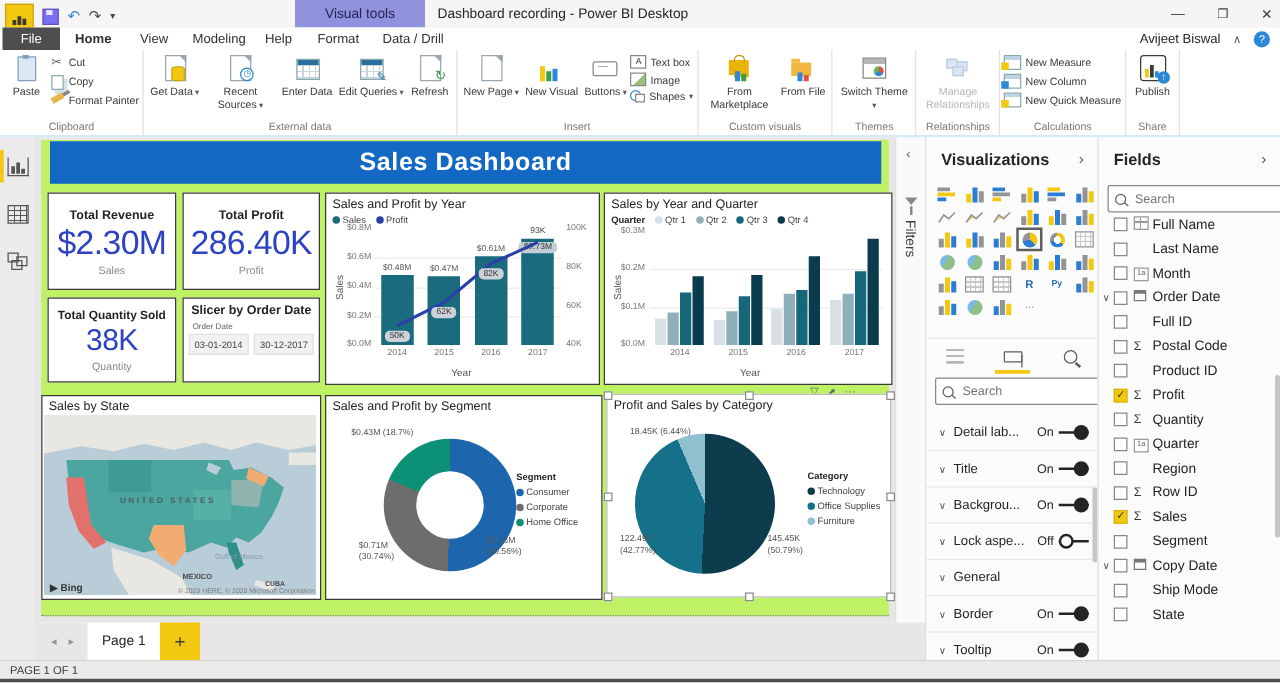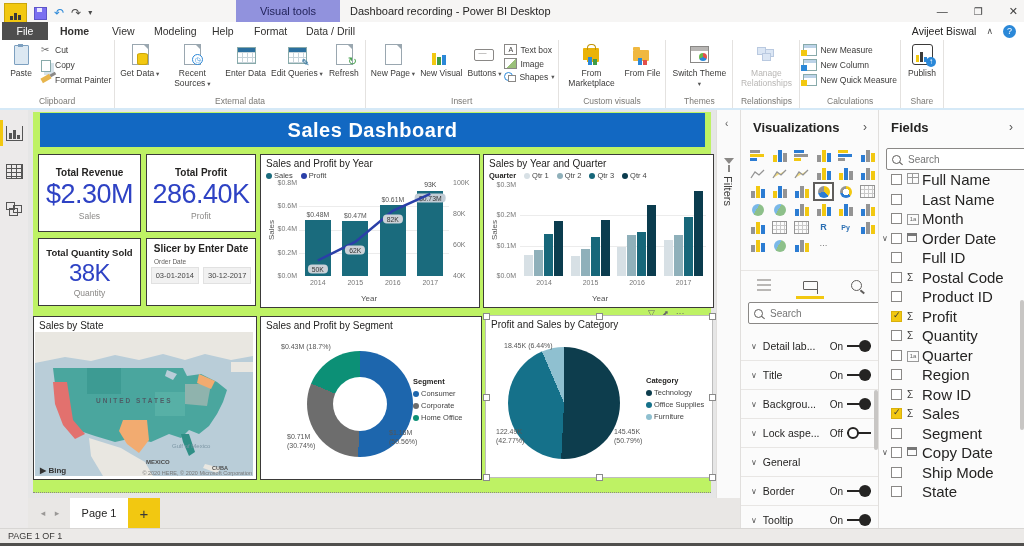--- a/index.html
+++ b/index.html
@@ -163,21 +163,21 @@
   .frow{position:relative;height:19.5px;display:flex;align-items:center;}
   .frow .exp{width:12px;font-size:8px;color:#555;text-align:center;flex:none;}
   .cb{width:11px;height:11px;border:1px solid #8a8886;background:#fff;flex:none;margin-right:5px;position:relative;box-sizing:border-box;}
   .cb.checked{background:#f2c811;border-color:#d9b00c;}
   .cb.checked:after{content:"✓";position:absolute;left:1px;top:-2px;font-size:9px;color:#3b3a39;}
   .fic{width:15px;flex:none;font-size:10px;color:#3b3a39;text-align:left;}
   .cal{display:inline-block;width:10px;height:9px;border:1px solid #777;border-top:3px solid #777;box-sizing:border-box;}
   .minigrid{display:inline-block;width:10px;height:9px;border:1px solid #999;
      background:linear-gradient(90deg,transparent 0 4px,#999 4px 5px,transparent 5px),linear-gradient(transparent 0 3px,#999 3px 4px,transparent 4px);}
   .mo{display:inline-block;width:10px;height:9px;border:1px solid #999;font-size:6px;line-height:8px;text-align:center;color:#666;}
-  .fname{font-size:15px;color:#252423;}
+  .fname{font-size:11px;color:#252423;}
   
   #pagebar{position:absolute;left:28px;top:498px;width:712px;height:30px;background:#e9e7e5;display:flex;align-items:center;}
   .pgarrow{width:14px;height:14px;color:#9a9896;font-size:9px;display:flex;align-items:center;justify-content:center;}
   #pagetab{width:58px;height:30px;background:#fff;display:flex;align-items:center;justify-content:center;font-size:11px;color:#252423;margin-left:6px;}
   #addpage{width:32px;height:30px;background:#f2c811;display:flex;align-items:center;justify-content:center;font-size:15px;color:#3b3a39;}
   #statusbar{position:absolute;left:0;top:528px;width:1024px;height:15px;background:#eceae8;border-top:1px solid #d8d6d4;
      font-size:9px;color:#3b3a39;display:flex;align-items:center;padding-left:8px;box-sizing:border-box;}
   #bottomstrip{position:absolute;left:0;top:543px;width:1024px;height:3px;background:#504f4d;}
 </style>
 </head>
@@ -470,21 +470,21 @@
         <div class="kpi-value">286.40K</div>
         <div class="kpi-caption">Profit</div>
       </div>
       <div class="visual kpi small" style="left:5px;top:126px;width:101px;height:66px">
         <div class="kpi-title" style="font-size:9.5px">Total Quantity Sold</div>
         <div class="kpi-value">38K</div>
         <div class="kpi-caption">Quantity</div>
       </div>
 
       <div class="visual" id="slicer" style="left:113px;top:126px;width:108px;height:66px">
-        <div class="sl-title">Slicer by Enter Date</div>
+        <div class="sl-title">Slicer by Order Date</div>
         <div class="sl-field">Order Date</div>
         <div class="sl-dates">
           <span class="sl-date">03-01-2014</span>
           <span class="sl-date">30-12-2017</span>
         </div>
       </div>
 
       <div class="visual" id="combo-visual" style="left:227px;top:42px;width:218px;height:152px">
         <div class="vtitle">Sales and Profit by Year</div>
         <div class="legend" style="left:5px;top:16px" id="combo-legend">

